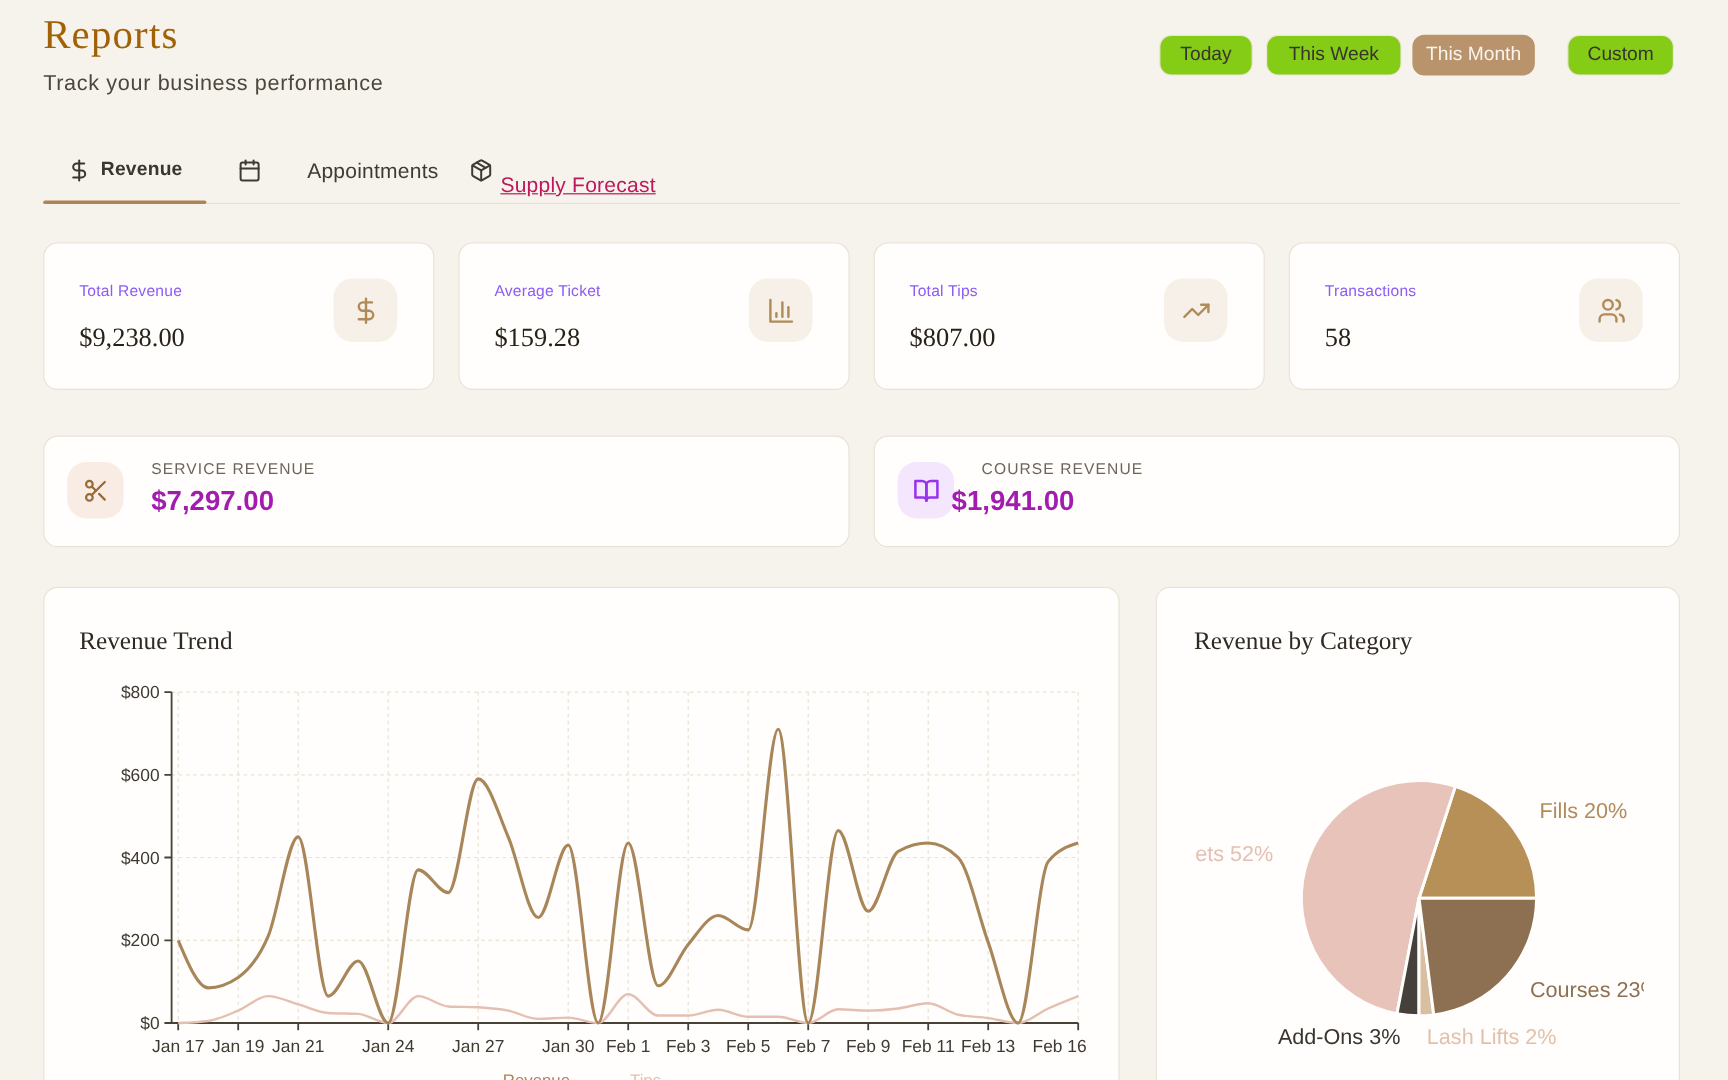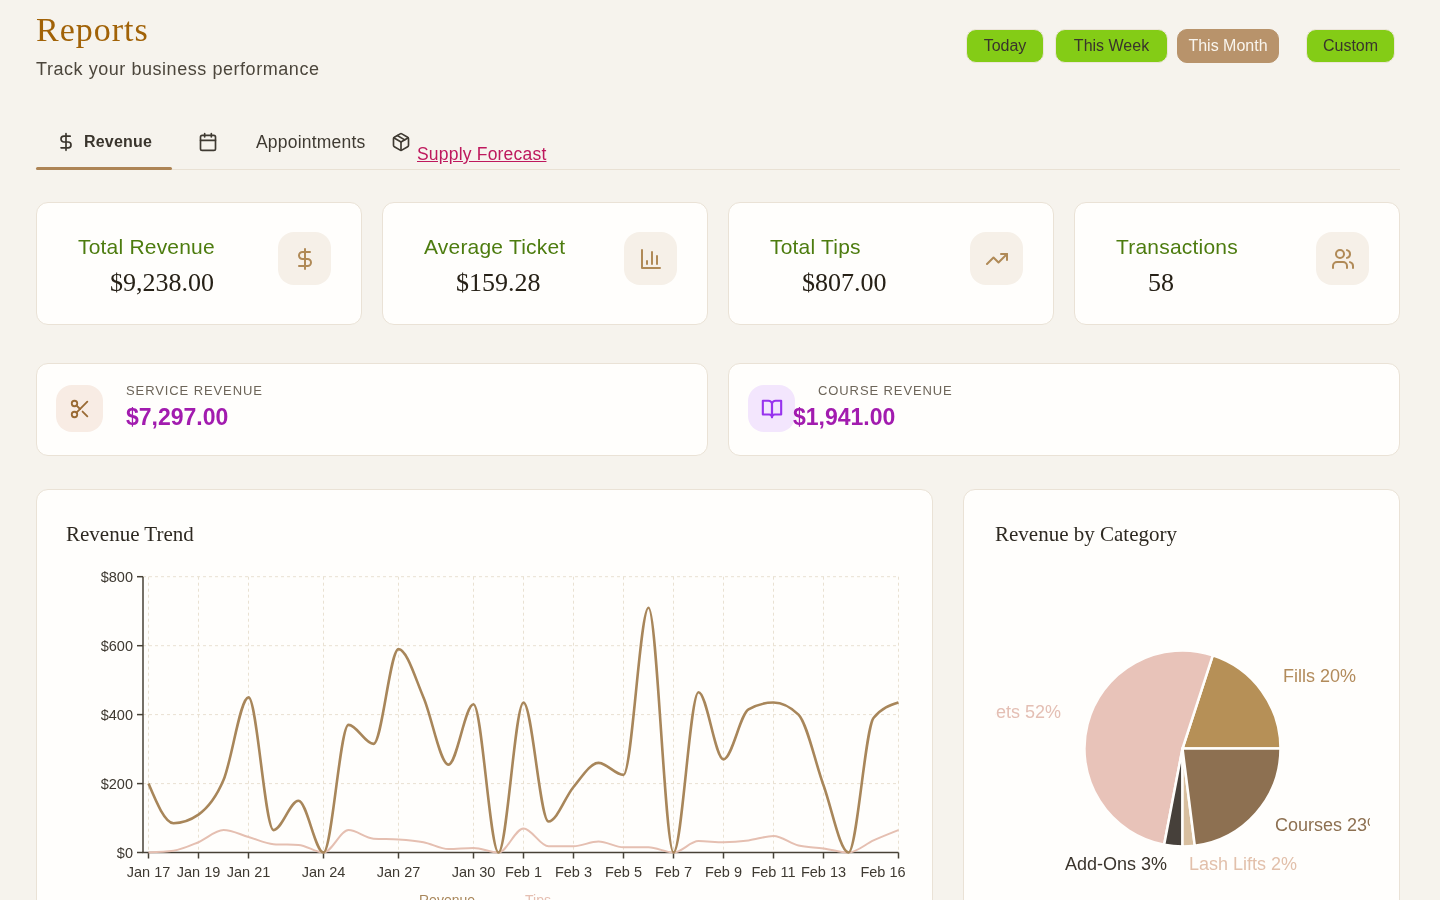--- a/index.html
+++ b/index.html
@@ -4,22 +4,22 @@
 <style>
 * { margin:0; padding:0; box-sizing:border-box; }
 html,body { width:1440px; height:900px; overflow:hidden; }
 body { background:#f6f3ed; font-family:"Liberation Sans", sans-serif; position:relative; }
 .abs { position:absolute; }
 .card { position:absolute; background:#fffefc; border:1px solid #eae2d6; border-radius:12px; }
 .btn { position:absolute; height:34px; background:#84cc16; border:1px solid #ece5da; border-radius:10px;
        font-size:16px; color:#39342c; display:flex; align-items:center; justify-content:center; }
 .btn.active { background:#b8936b; border-color:#b8936b; color:#f9f5ee; }
 .iconbox { position:absolute; border-radius:16px; background:#f6f0e8; display:flex; align-items:center; justify-content:center; }
-.statlabel { position:absolute; font-size:21px; letter-spacing:0.2px; color:#4d7c0f;margin-left:12px; }
-.statvalue { position:absolute; font-family:"Liberation Serif", serif; font-size:26px; color:#272117;margin-left:44px; }
+.statlabel { position:absolute; font-size:13px; letter-spacing:0.2px; color:#8b5cf6; }
+.statvalue { position:absolute; font-family:"Liberation Serif", serif; font-size:22px; color:#272117; }
 .wlabel { position:absolute; font-size:13px; letter-spacing:0.9px; color:#6d6559; }
 .wvalue { position:absolute; font-size:23px; font-weight:bold; color:#a21caf; }
 .ctitle { position:absolute; font-family:"Liberation Serif", serif; font-size:21px; color:#2e2921; }
 </style>
 </head>
 <body>
 <div class="abs" style="left:36px;top:11px;font-family:'Liberation Serif',serif;font-size:34px;letter-spacing:1.0px;color:#a16207;">Reports</div>
 <div class="abs" style="left:36px;top:59px;font-size:18px;letter-spacing:0.55px;color:#4c463c;">Track your business performance</div>
 
 <div class="btn" style="left:966px;top:29px;width:78px;">Today</div>

